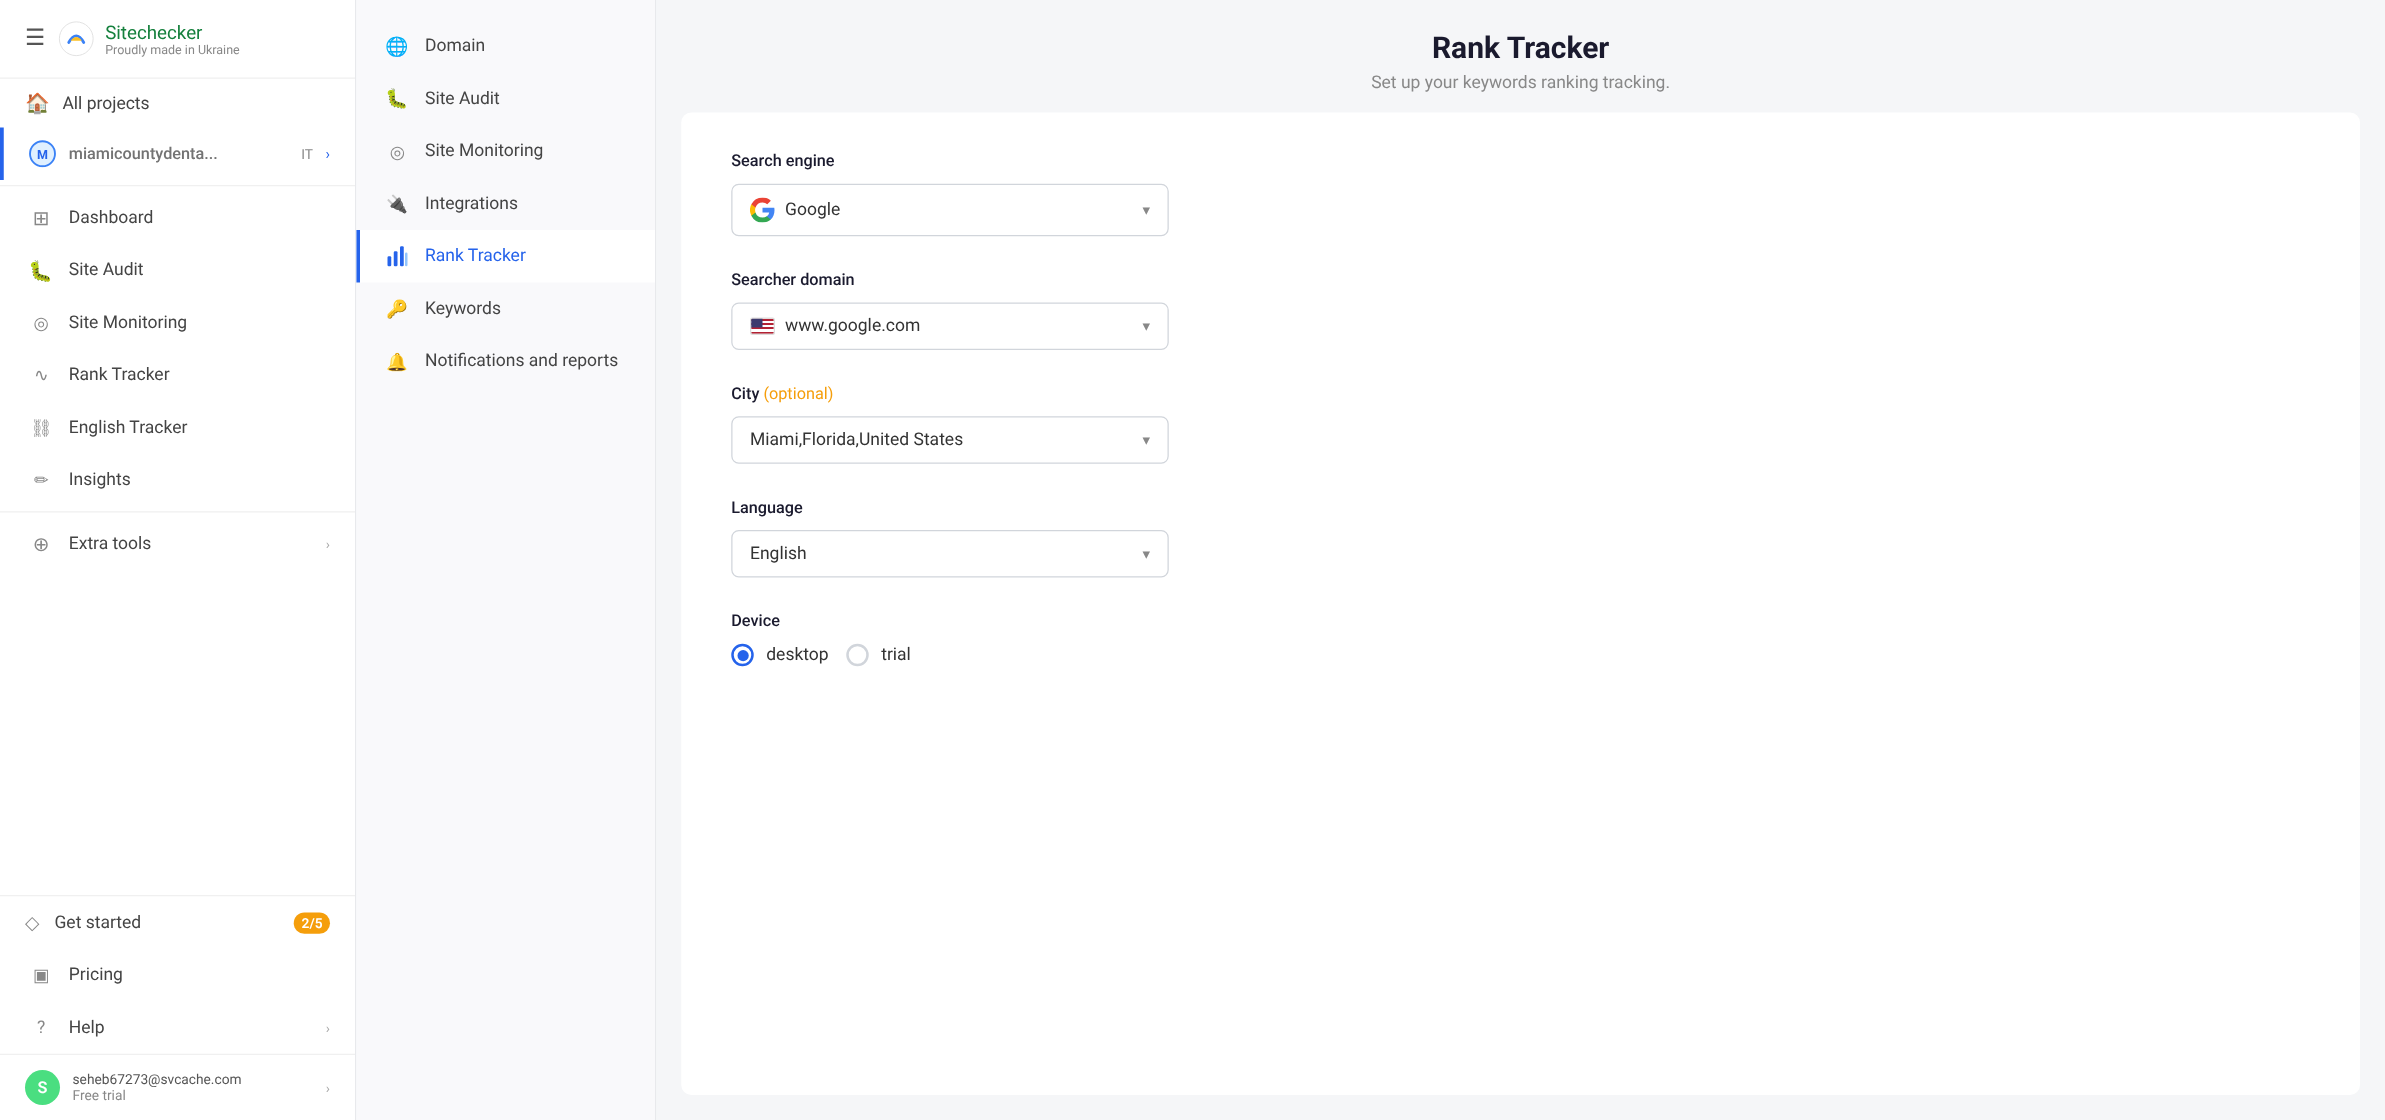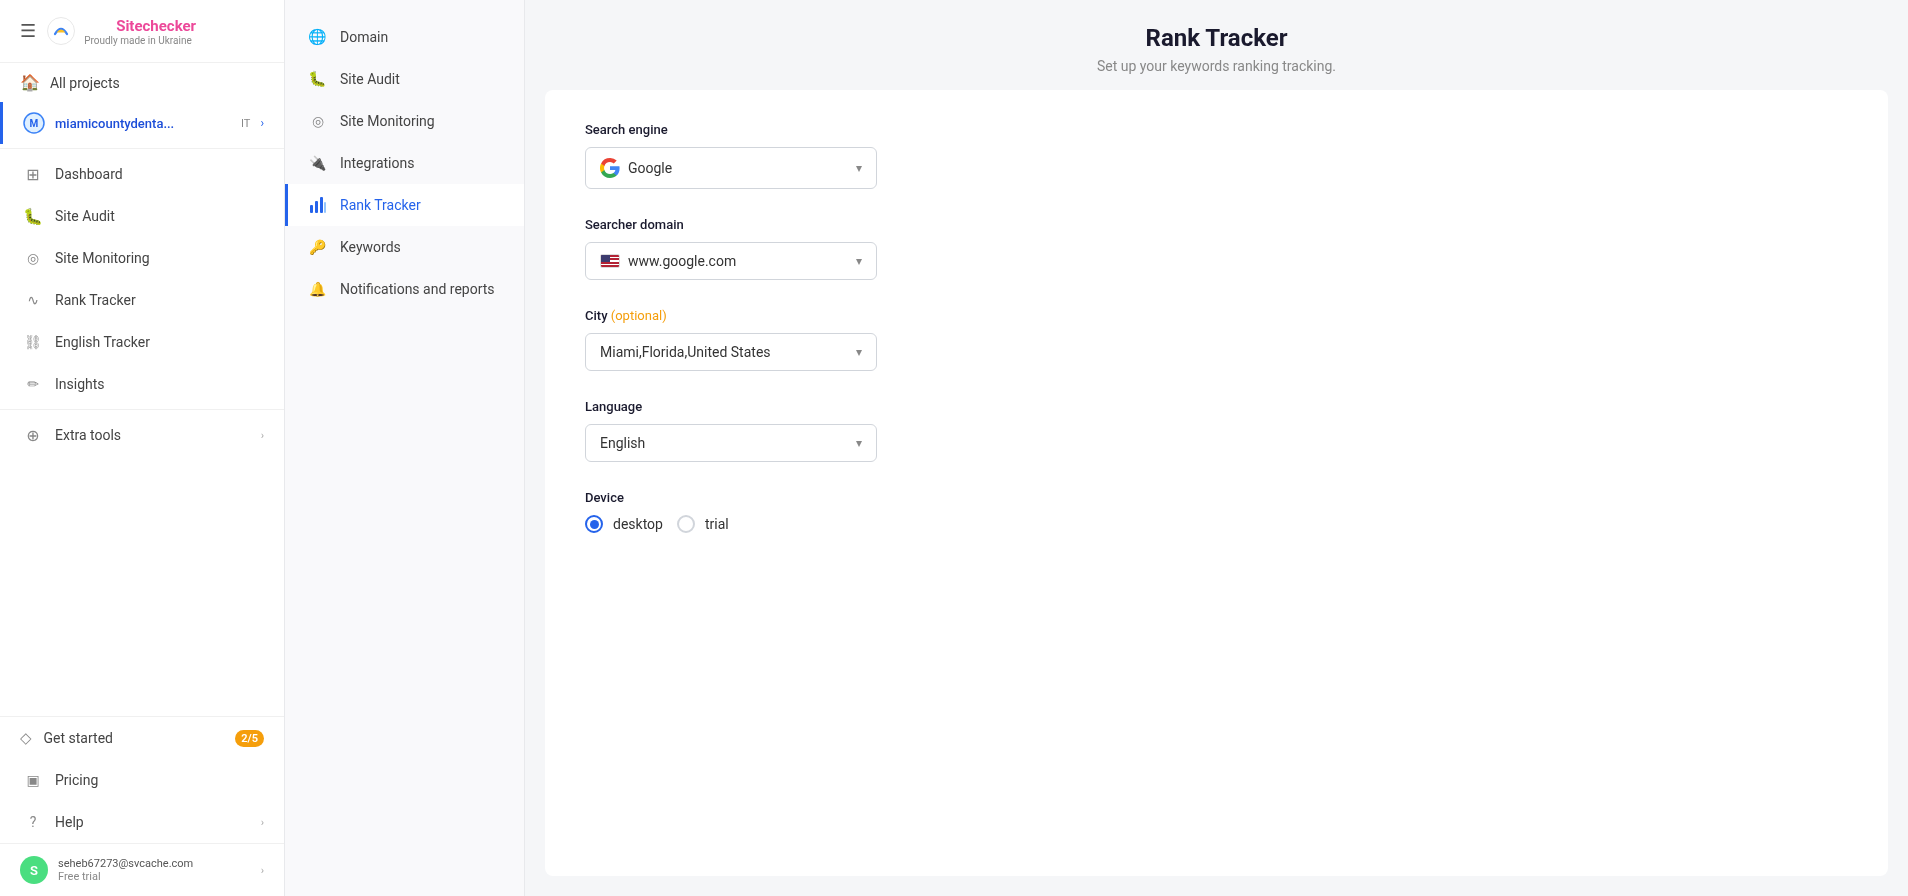--- a/index.html
+++ b/index.html
@@ -29,36 +29,36 @@
       font-size: 18px;
       line-height: 1;
     }
     .logo-area {
       display: flex;
       align-items: center;
       gap: 8px;
     }
     .logo-svg { width: 30px; height: 30px; }
     .logo-text-block { display: flex; flex-direction: column; }
-    .logo-name { font-weight: 700; font-size: 15px; color: #ec4899; margin-left: 32px; }
+    .logo-name { font-weight: 400; font-size: 15px; color: #15803d; }
     .logo-tagline { font-size: 10px; color: #888; }
 
     .project-item {
       display: flex;
       align-items: center;
       padding: 10px 20px;
       gap: 10px;
       cursor: pointer;
       border-left: 3px solid transparent;
     }
     .project-item.active {
       border-left: 3px solid #2563eb;
     }
     .project-icon { width: 22px; height: 22px; }
-    .project-name { font-size: 13px; color: #1d4ed8; font-weight: 500; flex: 1; }
+    .project-name { font-size: 13px; color: #737373; font-weight: 500; flex: 1; }
     .project-badge { font-size: 11px; color: #888; }
     .project-arrow { color: #2563eb; font-size: 12px; }
 
     .all-projects-item {
       display: flex;
       align-items: center;
       padding: 10px 20px;
       gap: 10px;
       cursor: pointer;
       color: #444;
@@ -192,21 +192,21 @@
       color: #1a1a2e;
       margin-bottom: 10px;
       display: block;
     }
     .form-label .optional {
       color: #f59e0b;
       font-weight: 400;
     }
 
     .form-select {
-      width: 292px;
+      width: 350px;
       padding: 10px 14px;
       border: 1px solid #d1d5db;
       border-radius: 6px;
       font-size: 14px;
       color: #333;
       background: #fff;
       display: flex;
       align-items: center;
       justify-content: space-between;
       cursor: pointer;

